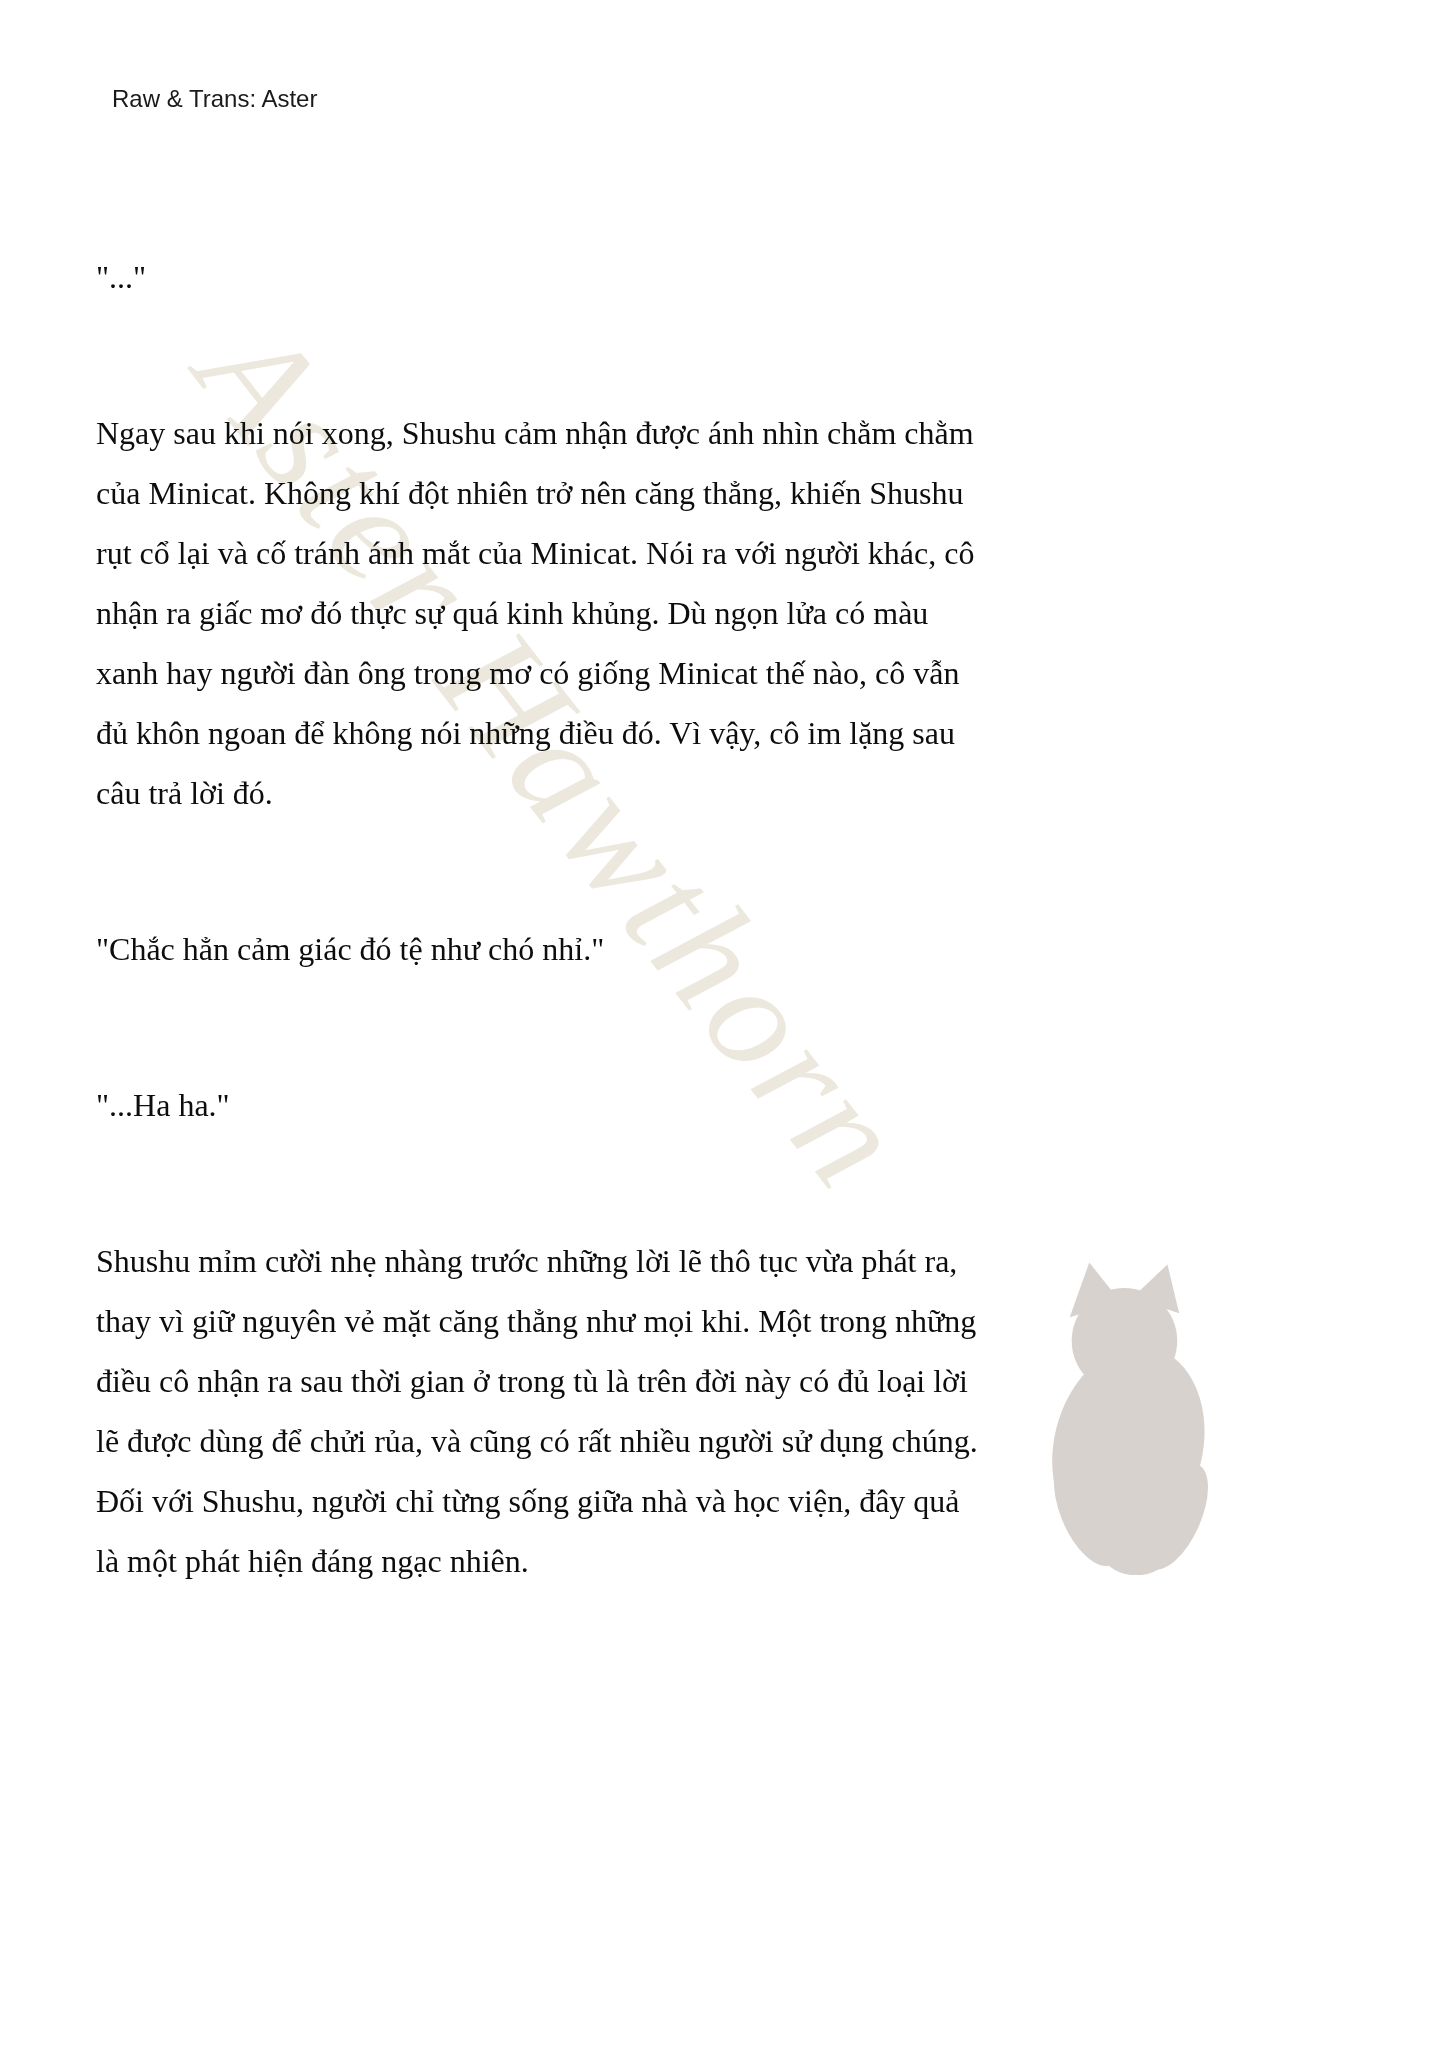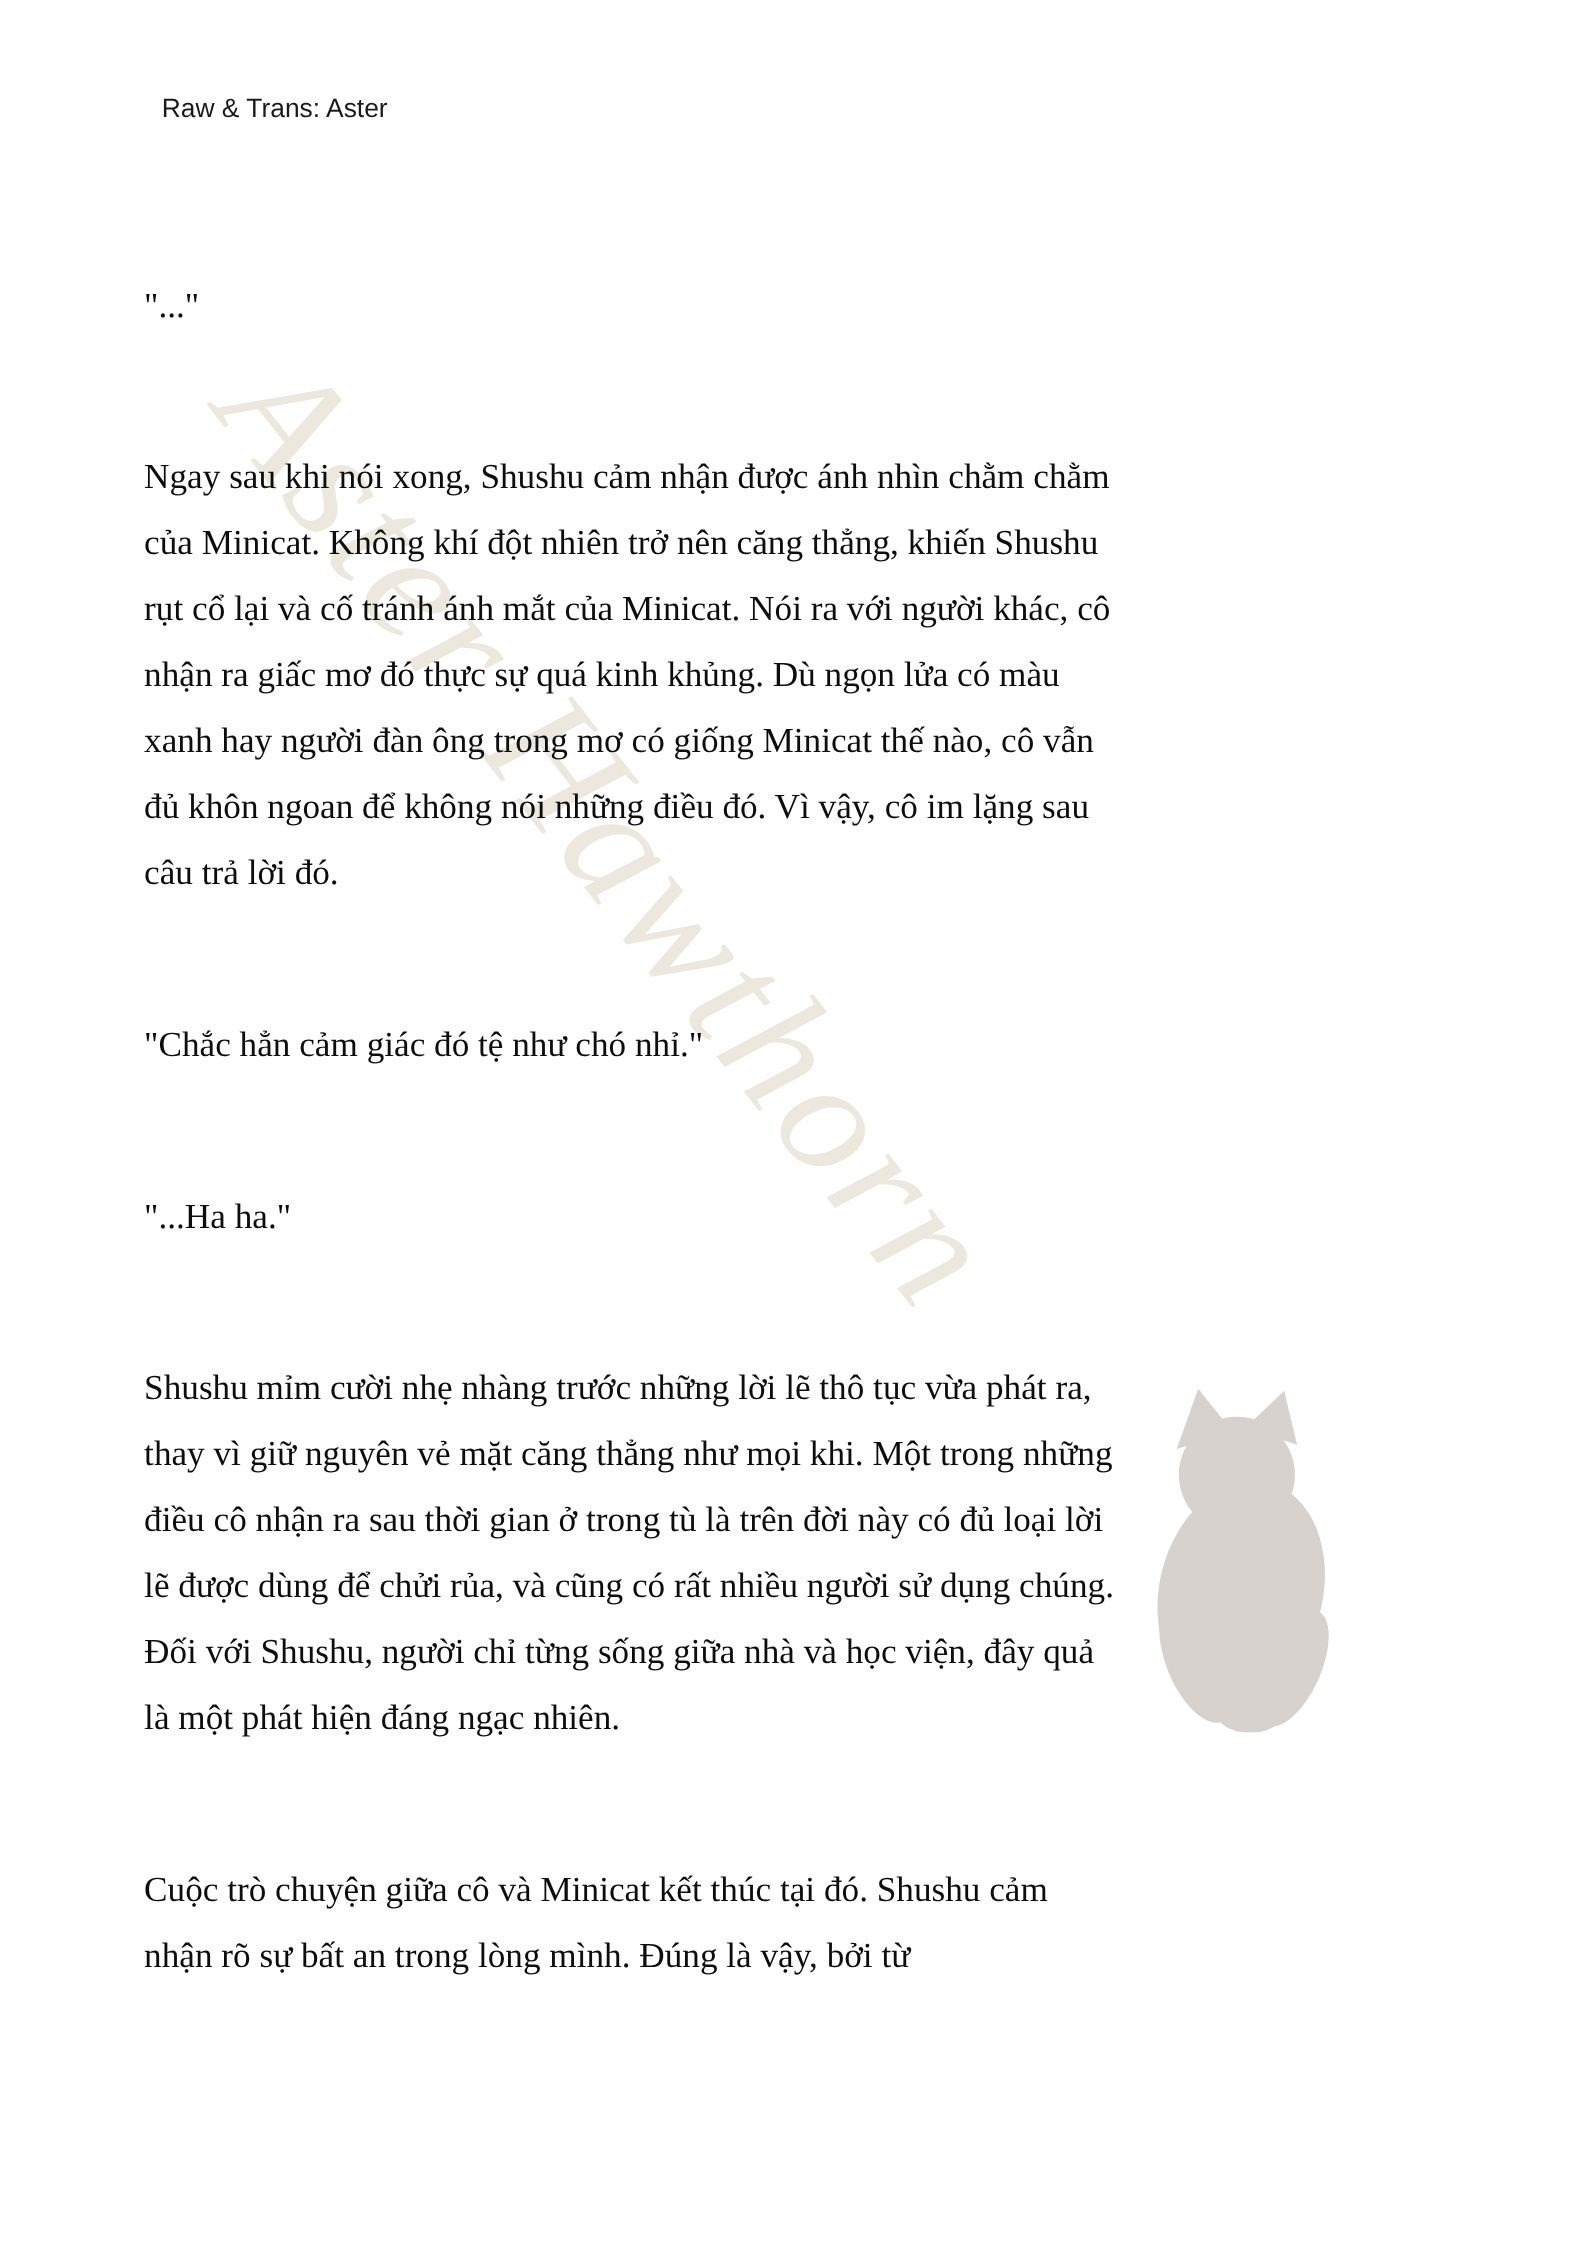--- a/index.html
+++ b/index.html
@@ -38,21 +38,20 @@
     position: absolute;
     left: 1015px;
     top: 1255px;
     width: 215px;
     height: 320px;
   }
   .content-layer {
     position: relative;
     z-index: 1;
     padding: 85px 0 0 96px;
-    margin-left: 35px;
   }
   .header-credit {
     font-family: "Liberation Sans", sans-serif;
     font-size: 24px;
     color: #1a1a1a;
     margin: 0 0 0 16px;
   }
   .text-block {
     width: 890px;
   }
@@ -94,17 +93,16 @@
       <p class="first">"..."</p>
 
       <p>Ngay sau khi nói xong, Shushu cảm nhận được ánh nhìn chằm chằm của Minicat. Không khí đột nhiên trở nên căng thẳng, khiến Shushu rụt cổ lại và cố tránh ánh mắt của Minicat. Nói ra với người khác, cô nhận ra giấc mơ đó thực sự quá kinh khủng. Dù ngọn lửa có màu xanh hay người đàn ông trong mơ có giống Minicat thế nào, cô vẫn đủ khôn ngoan để không nói những điều đó. Vì vậy, cô im lặng sau câu trả lời đó.</p>
 
       <p>"Chắc hẳn cảm giác đó tệ như chó nhỉ."</p>
 
       <p>"...Ha ha."</p>
 
       <p>Shushu mỉm cười nhẹ nhàng trước những lời lẽ thô tục vừa phát ra, thay vì giữ nguyên vẻ mặt căng thẳng như mọi khi. Một trong những điều cô nhận ra sau thời gian ở trong tù là trên đời này có đủ loại lời lẽ được dùng để chửi rủa, và cũng có rất nhiều người sử dụng chúng. Đối với Shushu, người chỉ từng sống giữa nhà và học viện, đây quả là một phát hiện đáng ngạc nhiên.</p>
 
-      <p>Cuộc trò chuyện giữa cô và Minicat kết thúc tại đó. Shushu cảm nhận rõ sự bất an trong lòng mình. Đúng là vậy, bởi từ</p>
     </div>
   </div>
 
 </div>
 
 </body></html>

